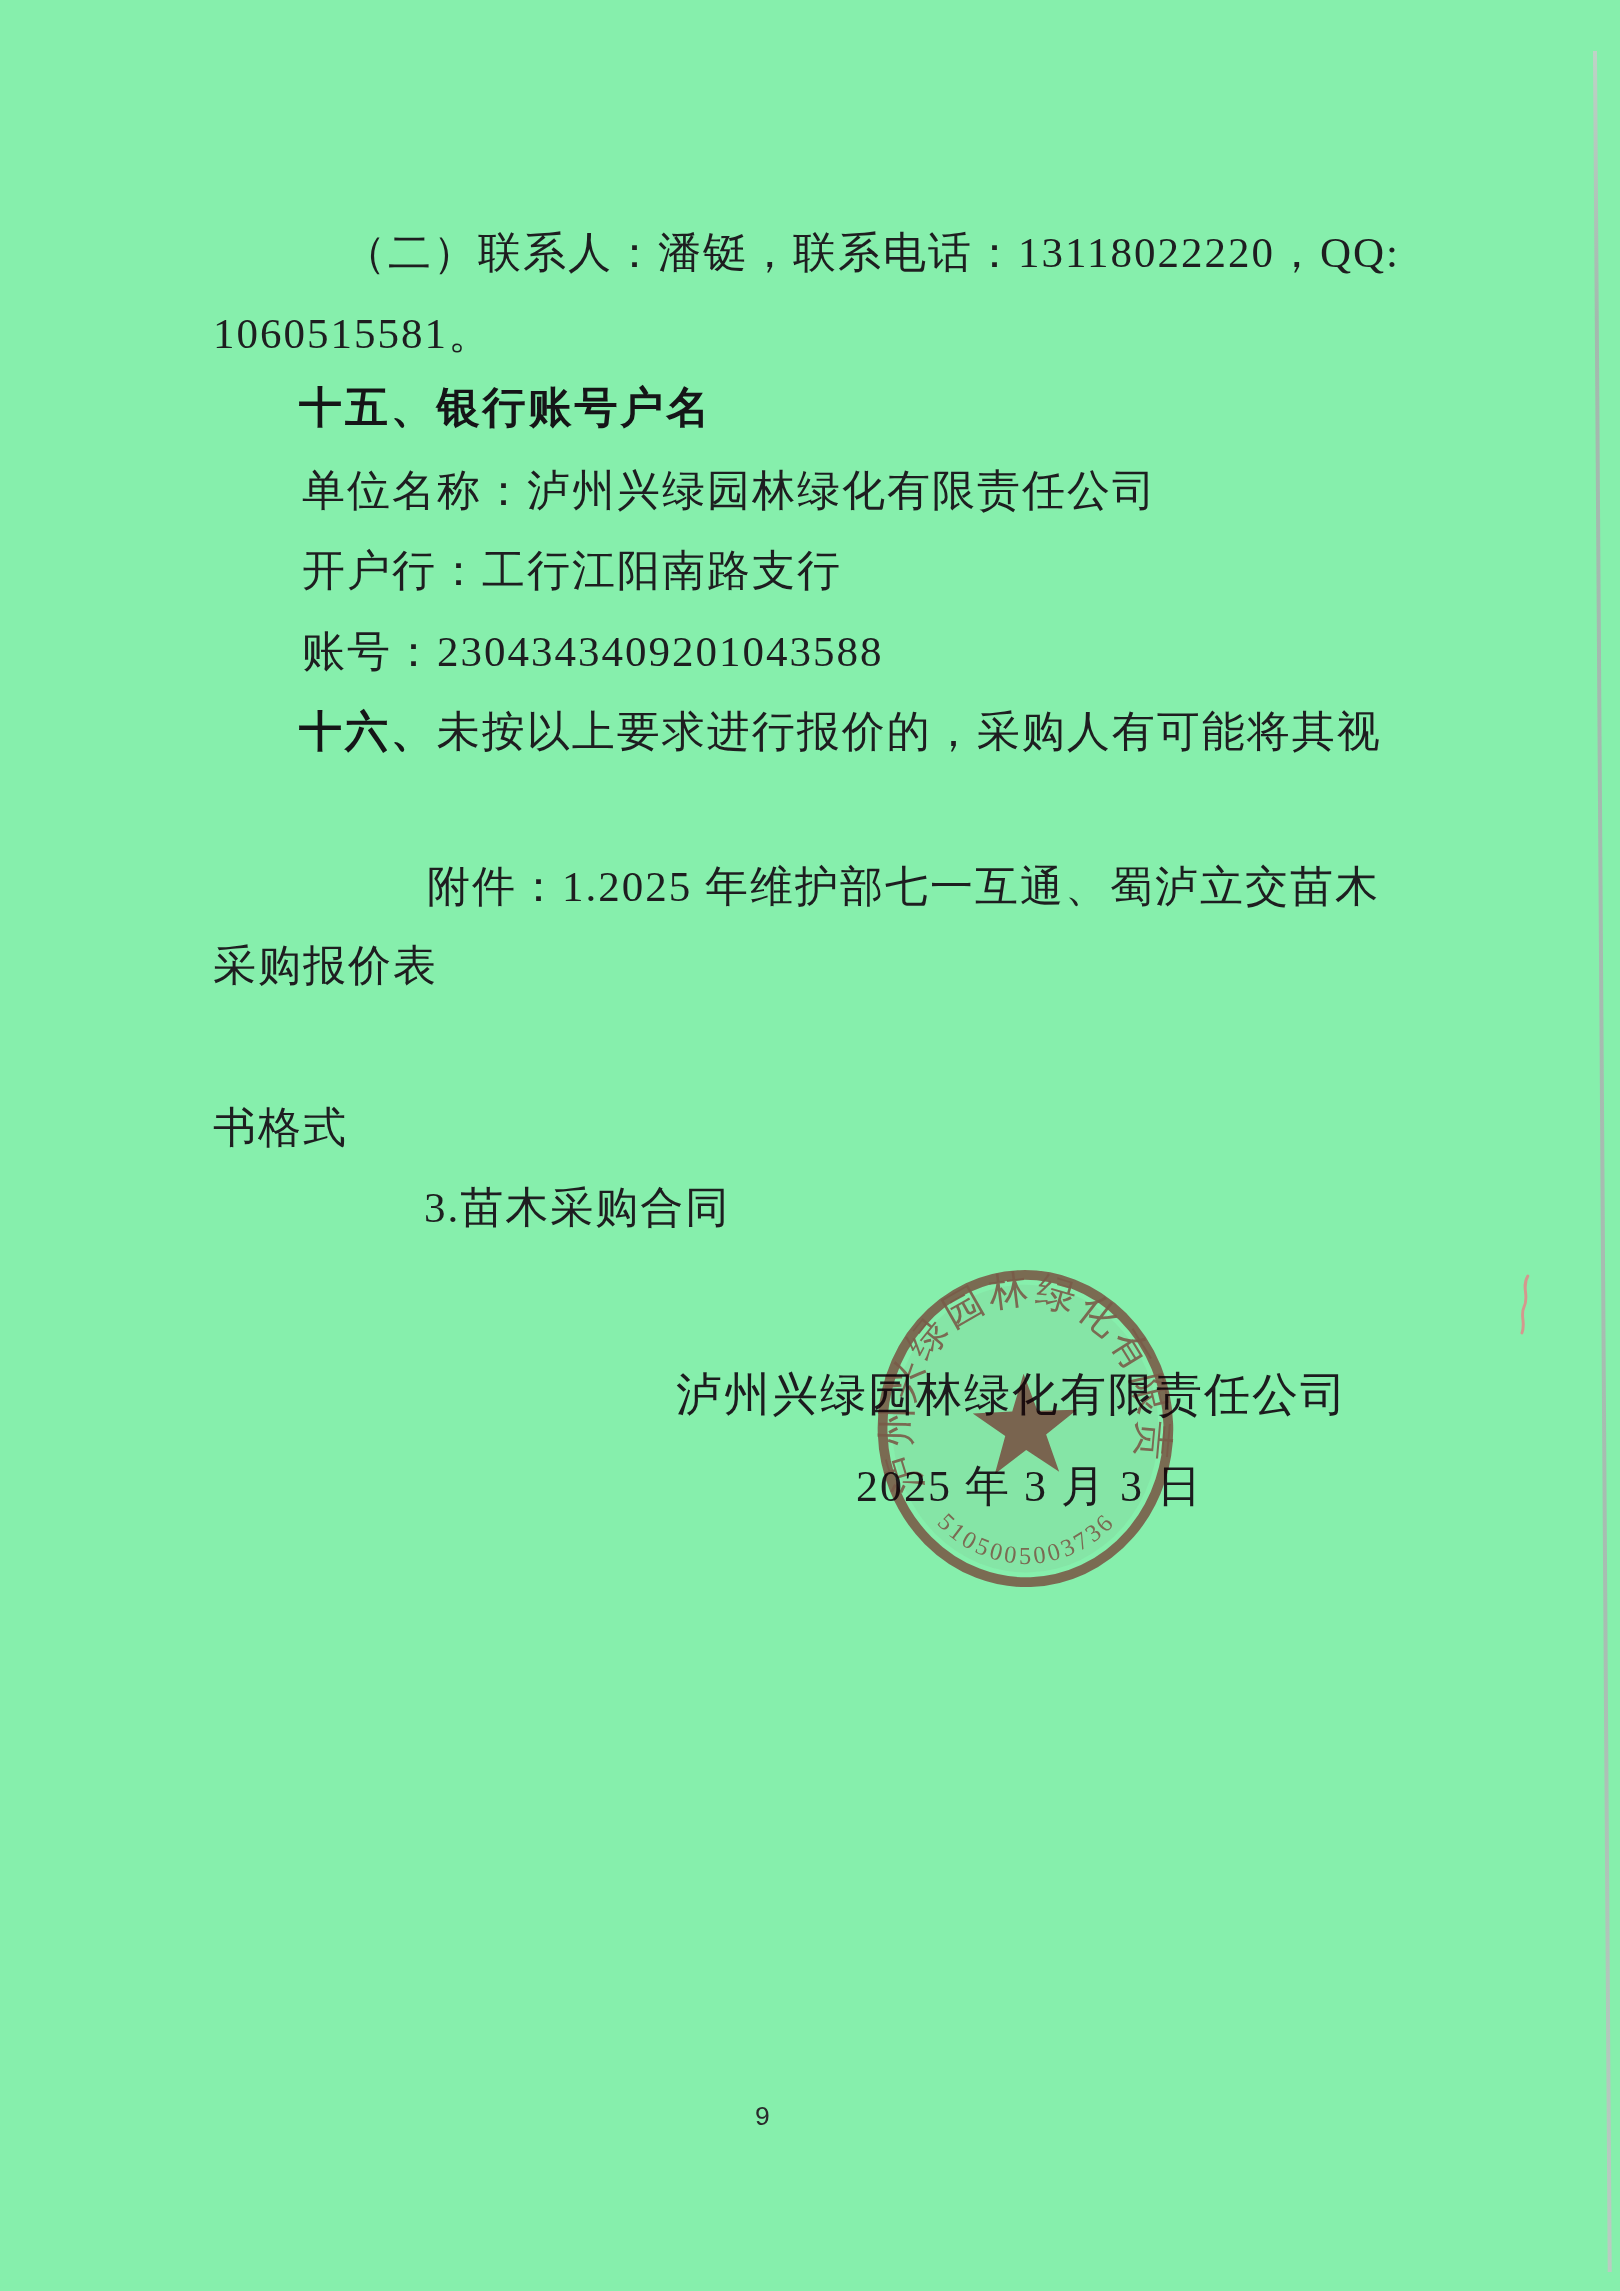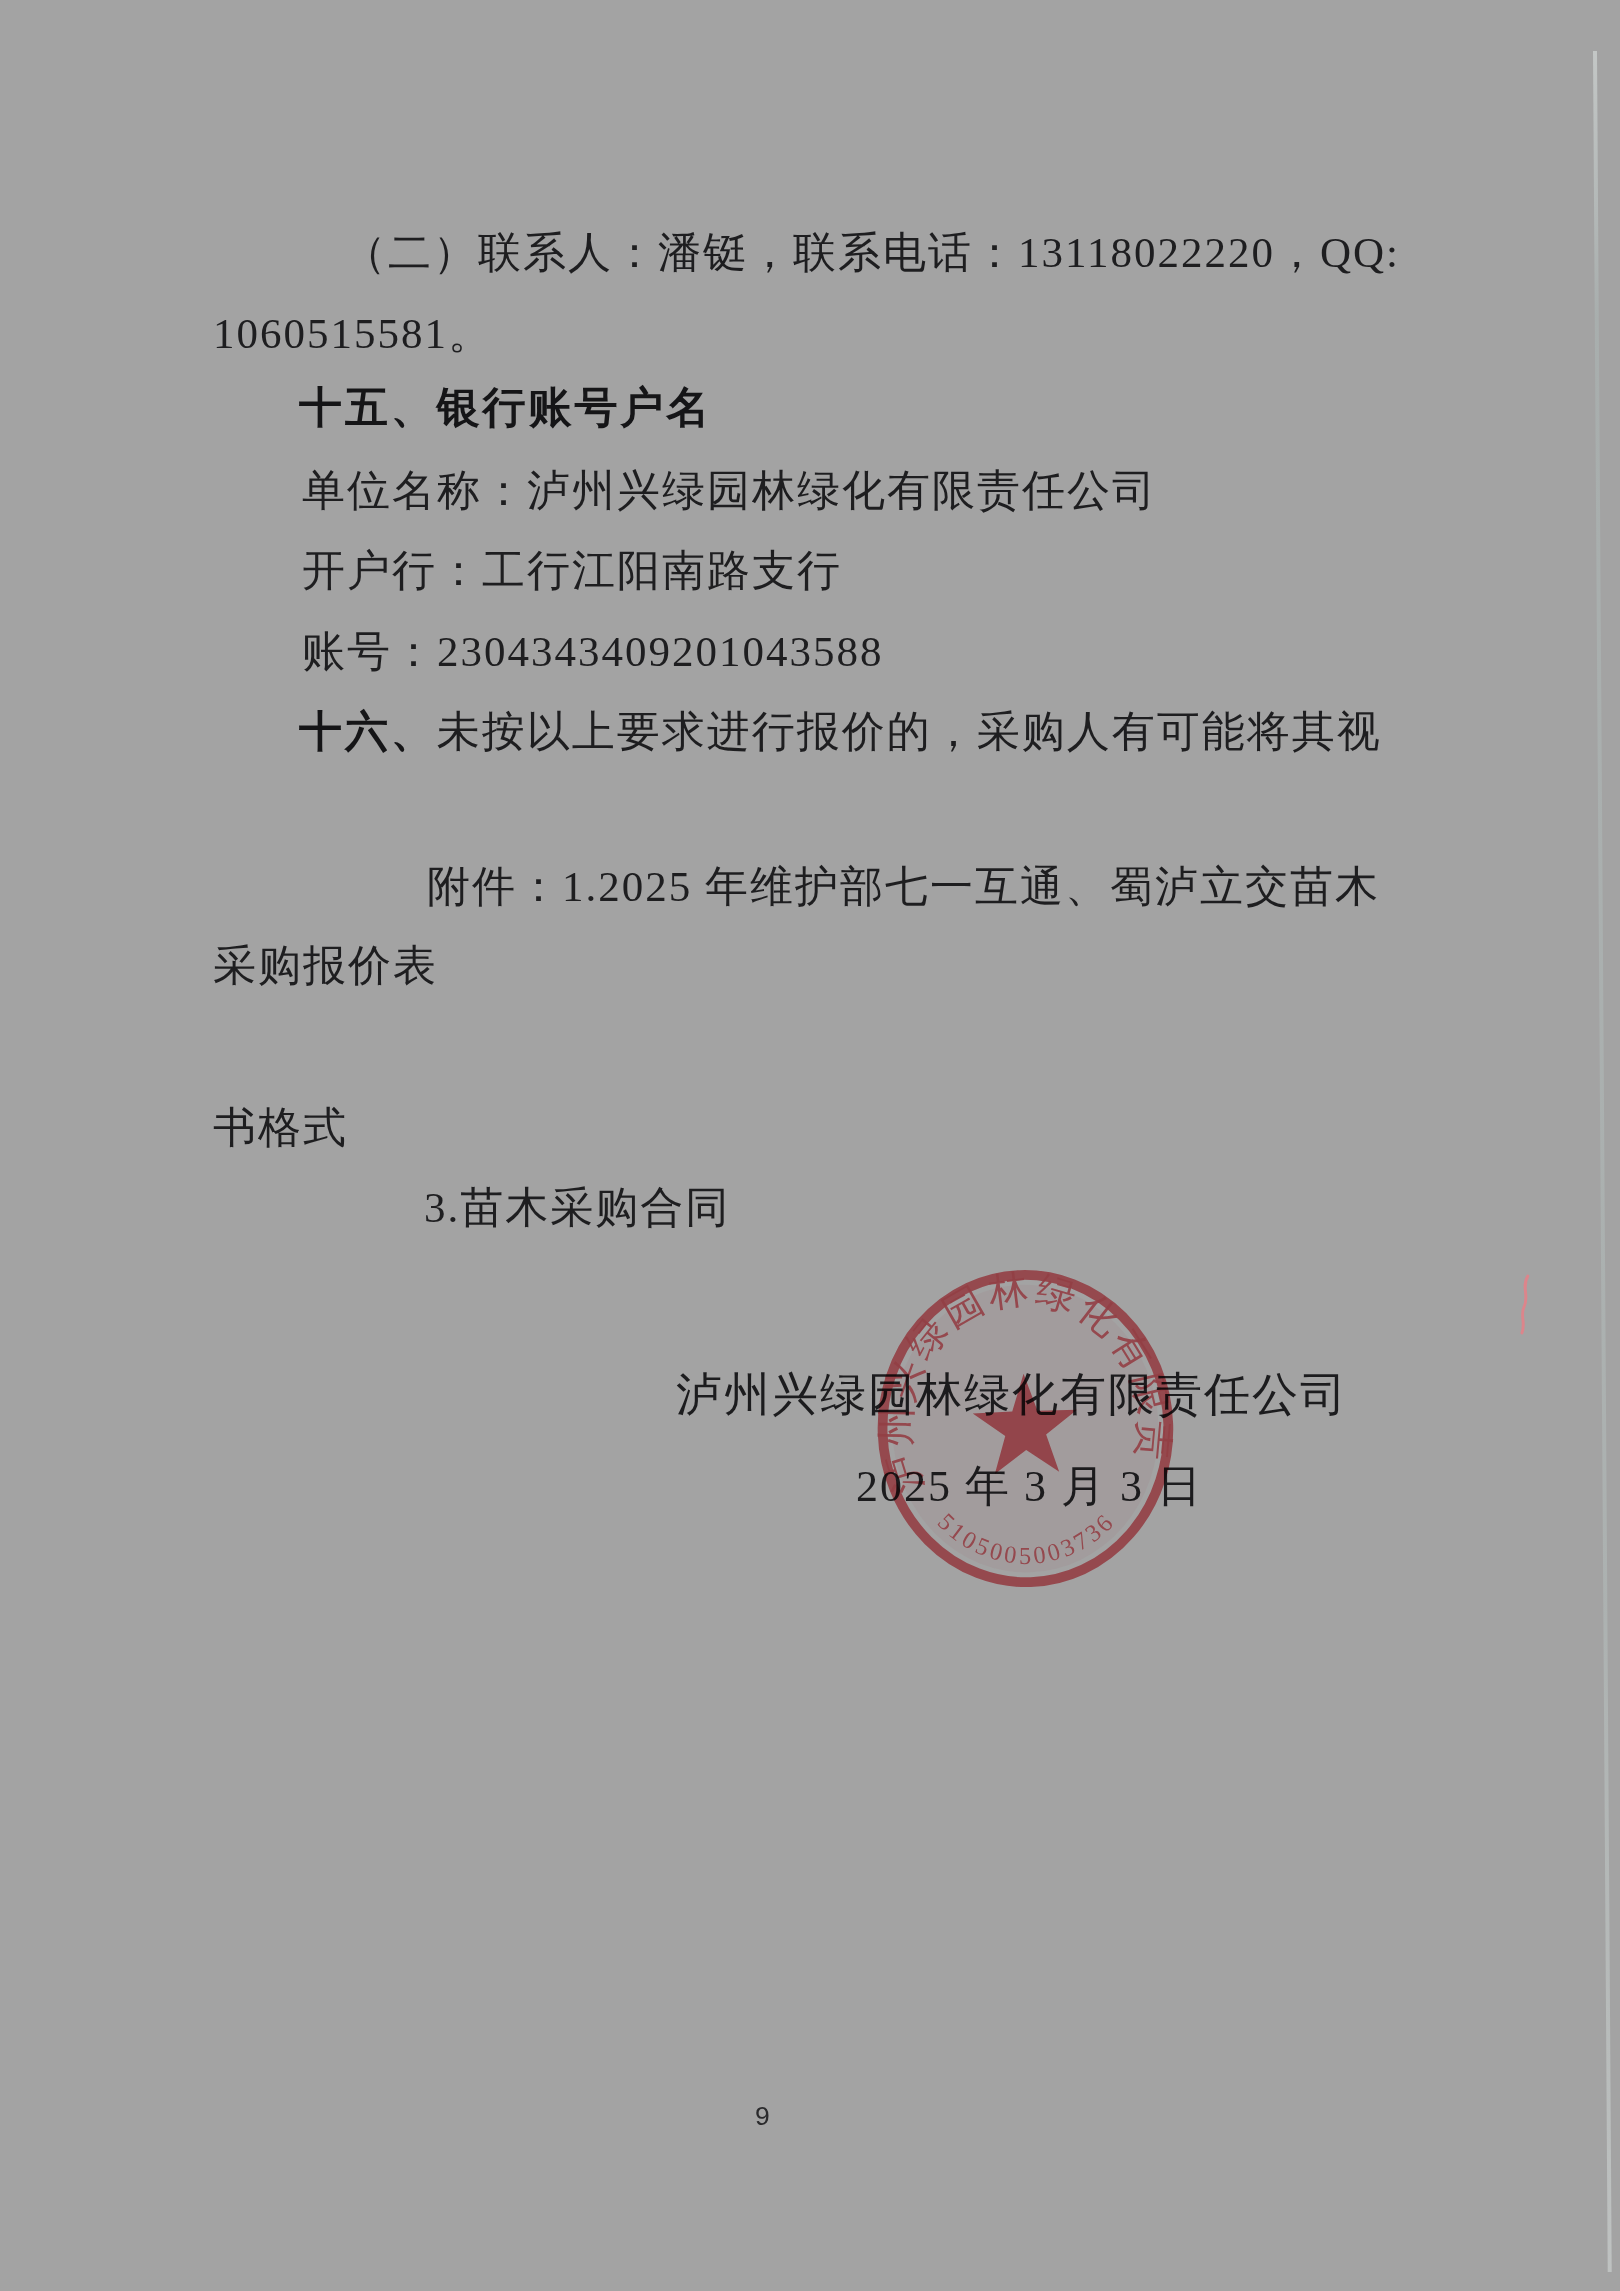--- a/index.html
+++ b/index.html
@@ -1,19 +1,19 @@
 <!DOCTYPE html>
 <html><head>
 <meta charset="utf-8">
 <style>
   html,body{margin:0;padding:0;background:#ffffff;}
   .page{
     position:relative;
     width:1620px;height:2292px;
-    background:#a3a3a3;
+    background:#86efac;
     overflow:hidden;
     font-family:"Liberation Serif","DejaVu Serif",serif;
     color:#1d1d1f;
   }
   .line{
     position:absolute;
     font-size:43px;
     line-height:1.1;
     letter-spacing:2px;
     white-space:pre;

